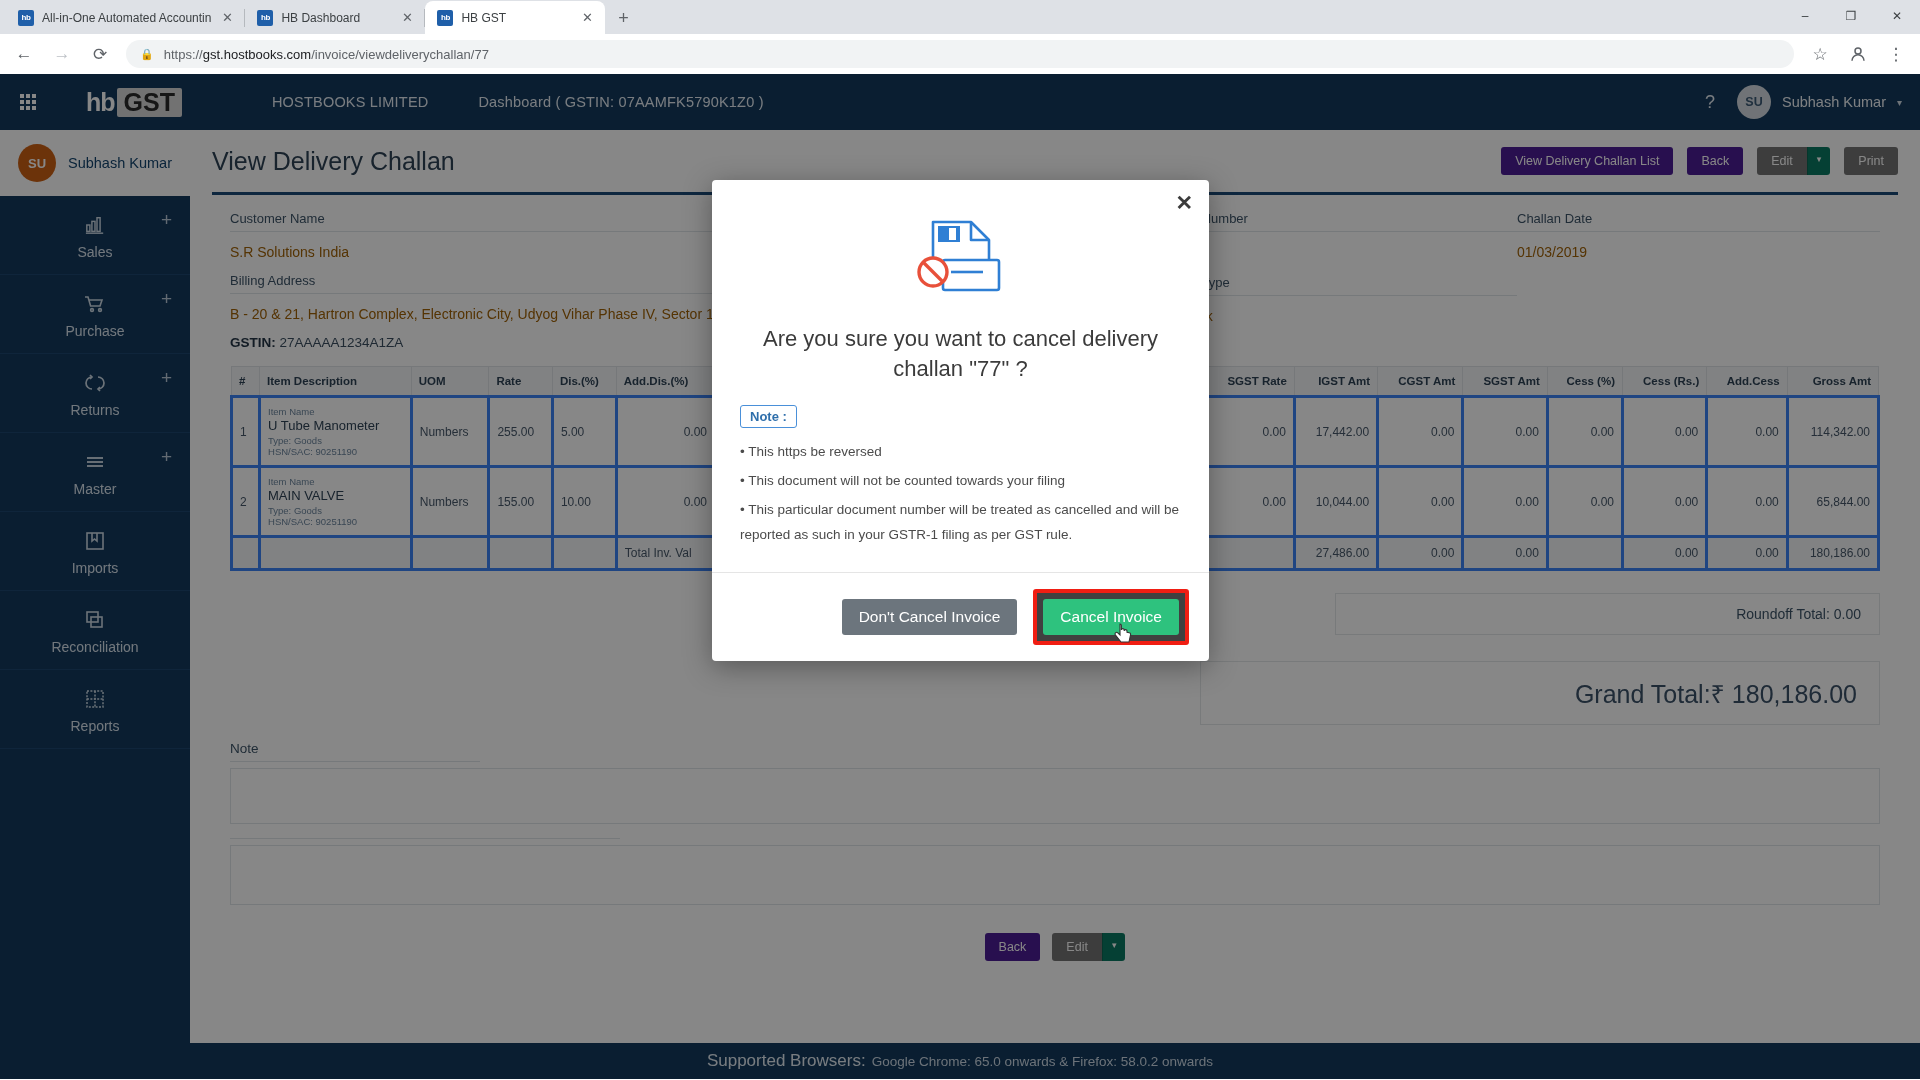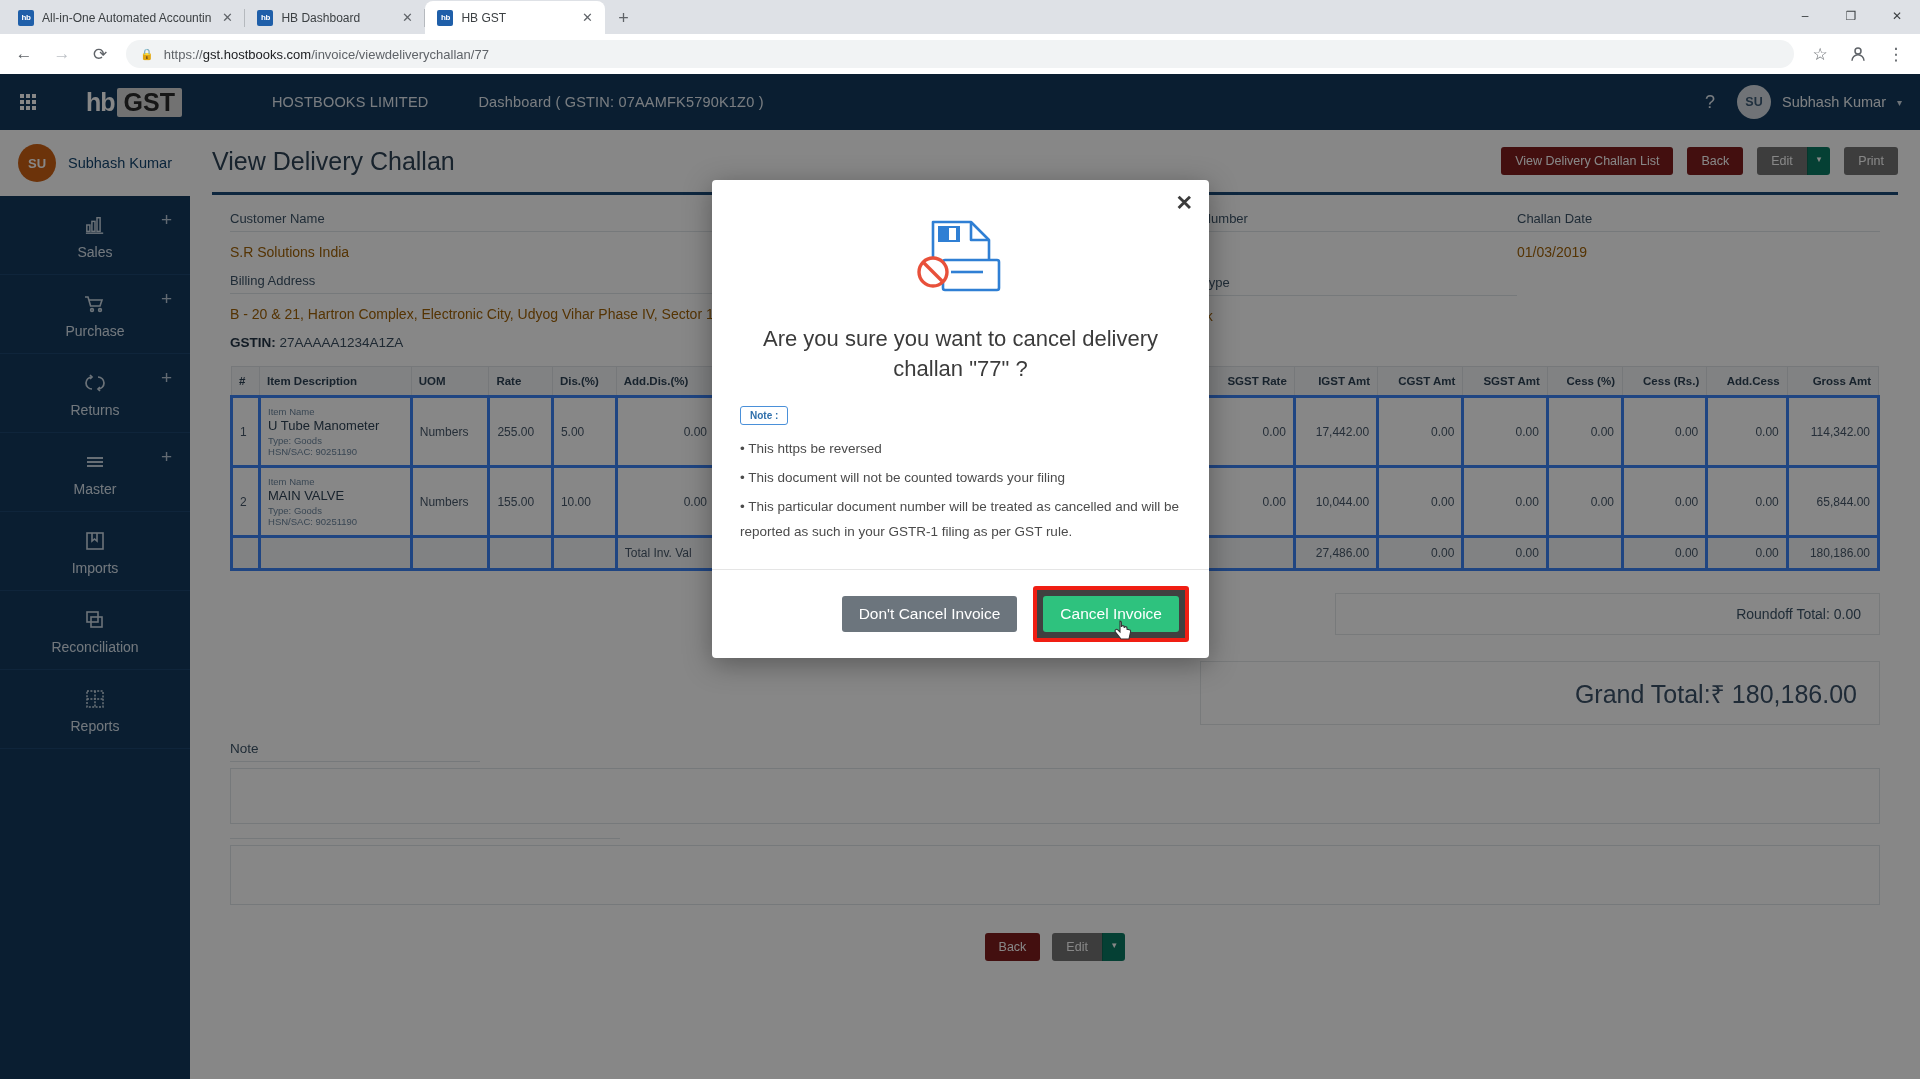--- a/index.html
+++ b/index.html
@@ -155,21 +155,21 @@
   }
   .page-title { font-size: 25px; color: #2f4356; font-weight: 400; }
   .head-actions {
     position: absolute; right: 22px; display: flex;
     align-items: center; gap: 14px;
   }
   .btn {
     font-size: 12.5px; padding: 7px 14px; border-radius: 3px;
     border: none; color: #fff; white-space: nowrap;
   }
-  .btn-grey { background: #7f1d1d; }
+  .btn-grey { background: #4c1d95; }
   .btn-teal { background: #737373; }
   .btn-split { display: flex; }
   .btn-split .main { border-radius: 3px 0 0 3px; }
   .btn-split .arr {
     background: #0b7a62; border-left: 1px solid #0a6854;
     border-radius: 0 3px 3px 0; padding: 7px 9px; font-size: 9px; color: #fff;
   }
 
   .doc-card {
     margin: 0 22px; border-top: 3px solid #1b4a77;
@@ -255,21 +255,21 @@
   .modal-body { padding: 36px 28px 20px; }
   .doc-illus {
     width: 100%; display: flex; justify-content: center; margin-bottom: 16px;
   }
   .modal-q {
     font-size: 22px; color: #3b3b3b; text-align: center;
     line-height: 1.35; font-weight: 400; margin-bottom: 22px;
   }
   .note-chip {
     display: inline-block; border: 1px solid #4a90d9; border-radius: 3px;
-    color: #2f6fab; font-size: 10px; font-weight: 700;
+    color: #2f6fab; font-size: 13px; font-weight: 700;
     padding: 3px 9px; margin-bottom: 12px;
   }
   .bullets { font-size: 13.5px; color: #4b4b4b; line-height: 1.85; }
   .bullets p { margin-bottom: 4px; }
   .modal-foot {
     border-top: 1px solid #e5e5e5; padding: 16px 20px;
     display: flex; justify-content: flex-end; gap: 16px; align-items: center;
   }
   .btn-dont {
     background: #6c757d; color: #fff; font-size: 15.5px;
@@ -641,20 +641,24 @@
           <button class="btn btn-grey">Back</button>
           <span class="btn-split">
             <button class="btn btn-teal main">Edit</button>
             <span class="arr">▾</span>
           </span>
         </div>
       </div>
     </div>
   </div>
 
+  <div class="footer-bar">
+    <span class="lead">Supported Browsers:</span>
+    <span>Google Chrome: 65.0 onwards &amp; Firefox: 58.0.2 onwards</span>
+  </div>
  </div>
 
  <div class="scrim"></div>
 
  <div class="modal">
    <span class="modal-x">✕</span>
    <div class="modal-body">
      <div class="doc-illus">
        <svg width="112" height="92" viewBox="0 0 112 92">
          <path d="M28 6 h38 l18 18 v34 h-56 z" fill="#ffffff" stroke="#2f7fd4" stroke-width="2.6" stroke-linejoin="round"></path>

